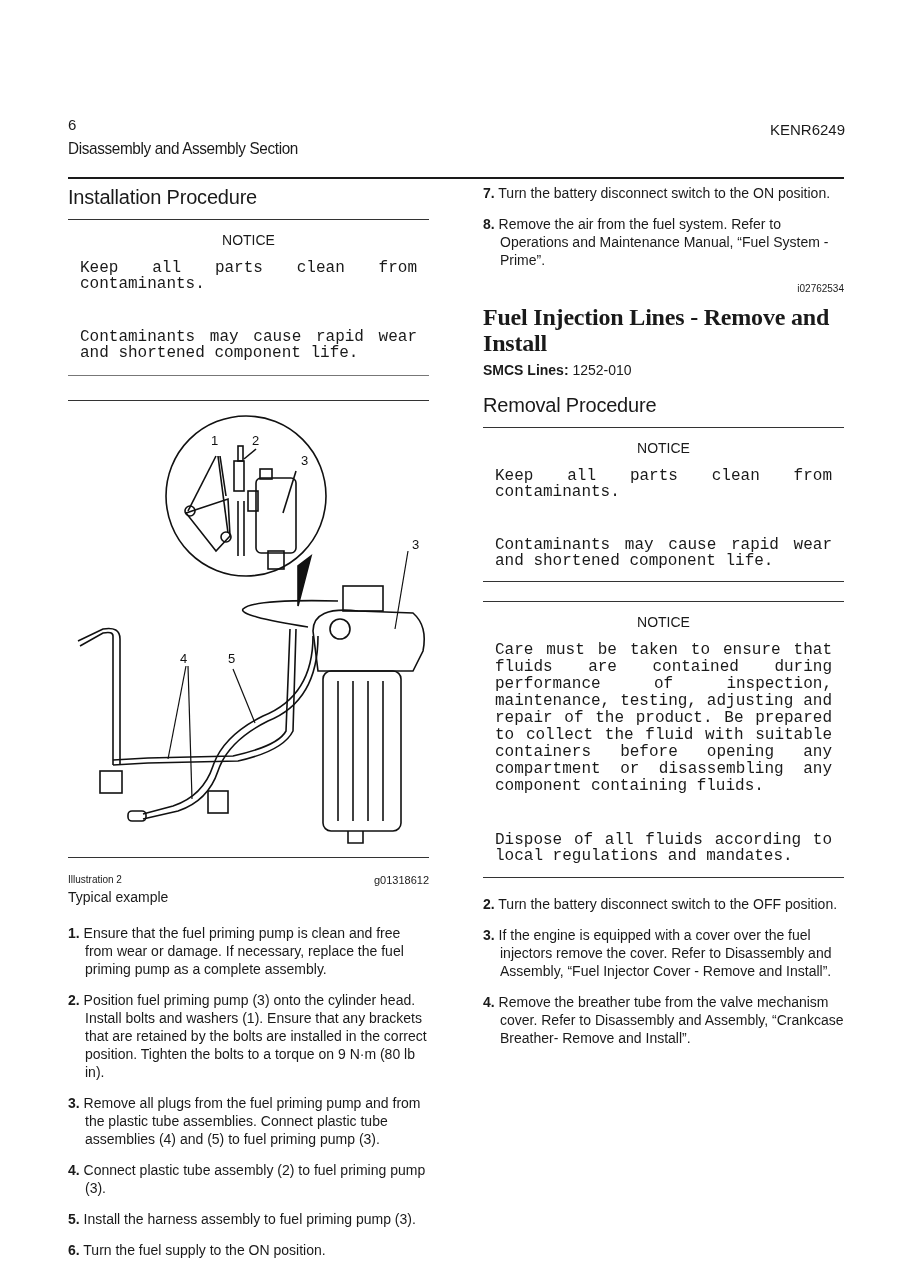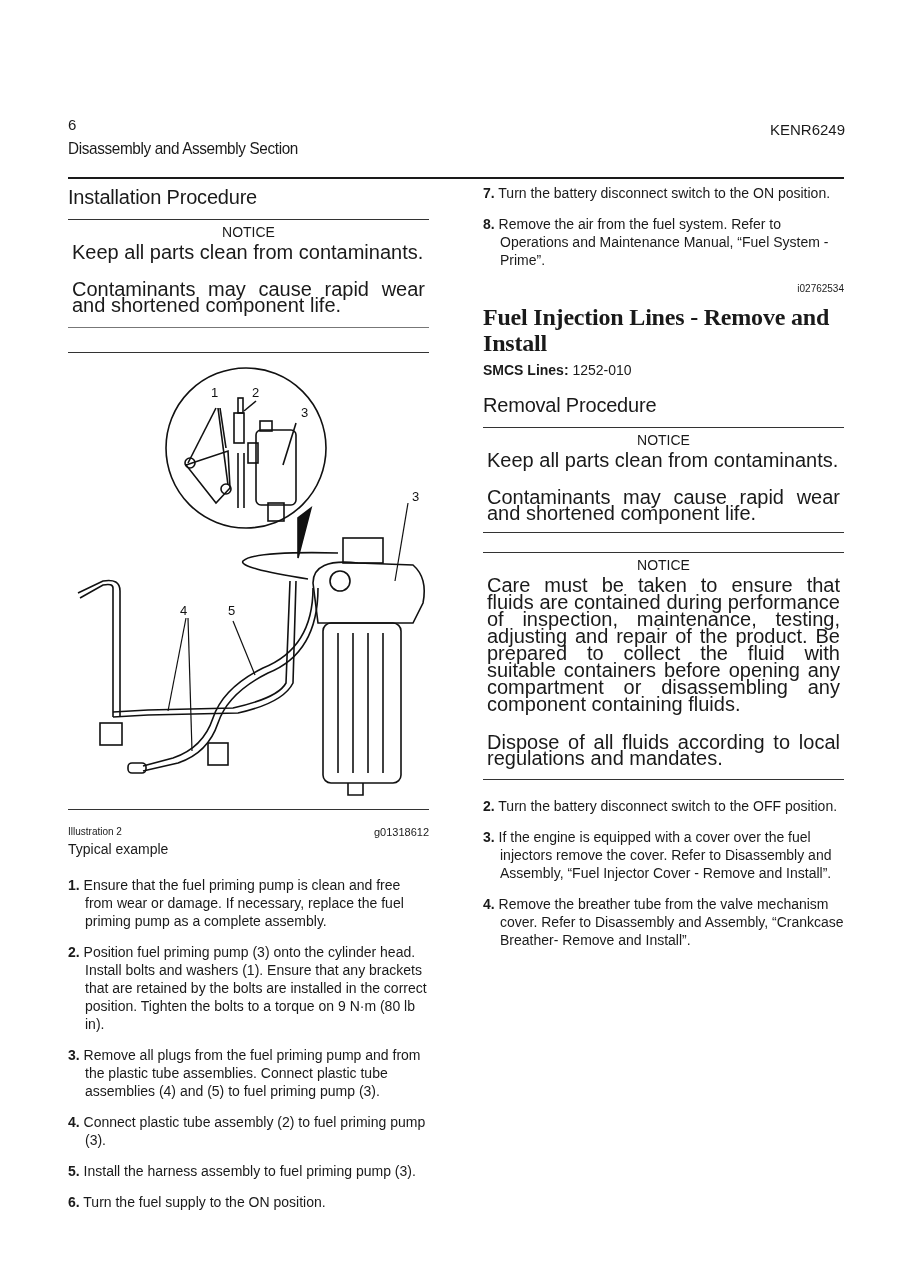--- a/index.html
+++ b/index.html
@@ -9,22 +9,22 @@
   .page-num { left: 68px; top: 116px; font-size: 15px; }
   .section-title { left: 68px; top: 139px; font-size: 17px; letter-spacing: -0.4px; transform: scaleX(0.9); transform-origin: left; }
   .doc-id { right: 64px; top: 121px; font-size: 15px; }
   .top-rule { left: 68px; top: 177px; width: 776px; height: 2px; background: #1a1a1a; }
   .col { position: absolute; }
   .col-left { left: 68px; top: 186px; width: 361px; }
   .col-right { left: 483px; top: 184px; width: 361px; }
   h2 { font-size: 20px; font-weight: normal; margin: 0 0 10px 0; letter-spacing: -0.2px; }
   h1 { font-size: 24px; font-weight: bold; margin: 0; line-height: 26px; letter-spacing: -0.2px; font-family: Liberation Serif, serif; }
   .rule { height: 1px; background: #333; }
-  .notice-title { text-align: center; font-size: 14px; margin-top: 4px; line-height: 16px; }
-  .notice-text { font-size: 20px; line-height: 16px; text-align: justify; margin: 4px; }
+  .notice-title { text-align: center; font-size: 14px; margin-top: 12px; line-height: 16px; }
+  .notice-text { font-size: 16px; line-height: 16px; text-align: justify; margin: 12px; font-family: Liberation Mono, monospace; }
   .step { font-size: 14px; line-height: 18px; padding-left: 17px; text-indent: -17px; margin: 0 0 13px 0; }
   .step b { font-weight: bold; }
   .illus-label { font-size: 10px; }
   .illus-code { font-size: 11px; }
   .caption { font-size: 14px; }
   .code-small { font-size: 10px; text-align: right; }
   .smcs { font-size: 14px; margin-top: 6px; }
   .smcs b { font-weight: bold; }
   svg text { font-family: "Liberation Sans", sans-serif; font-size: 13px; fill: #111; }
 </style>

